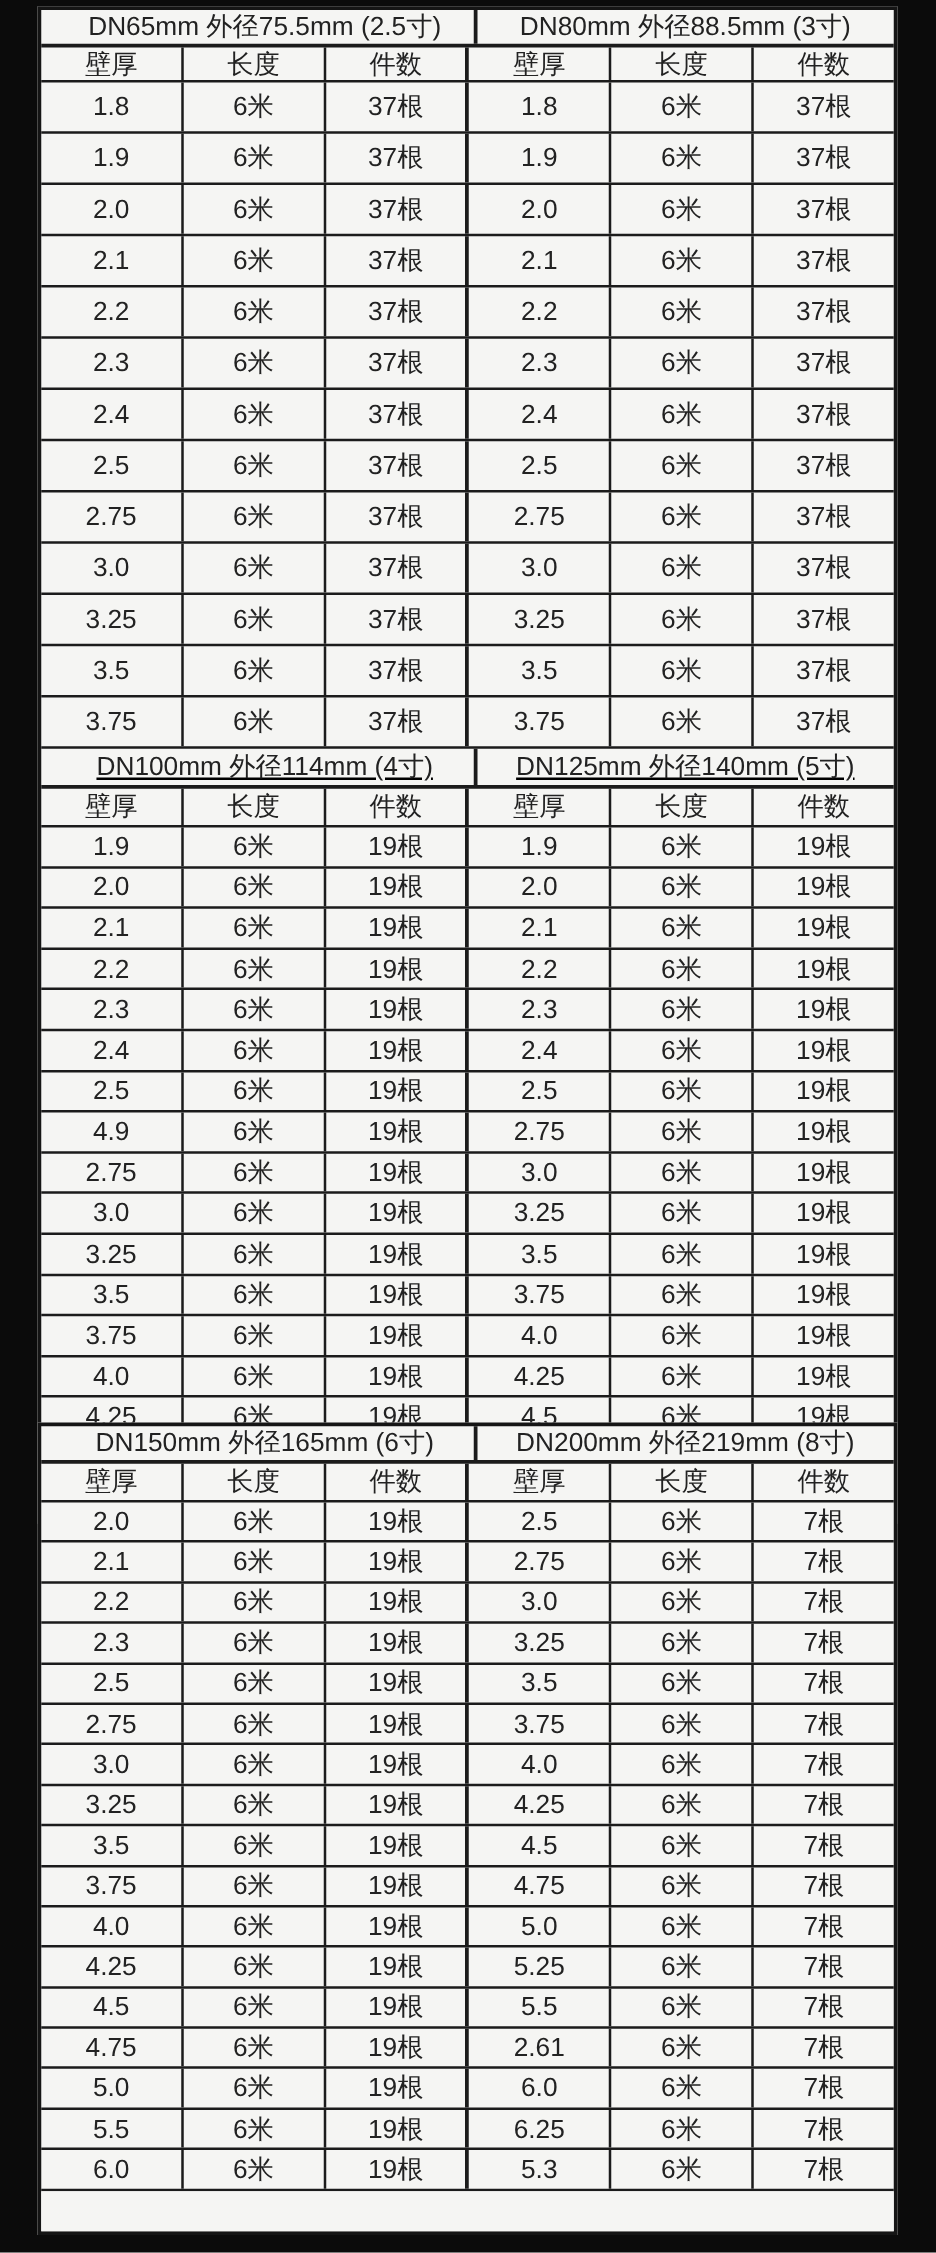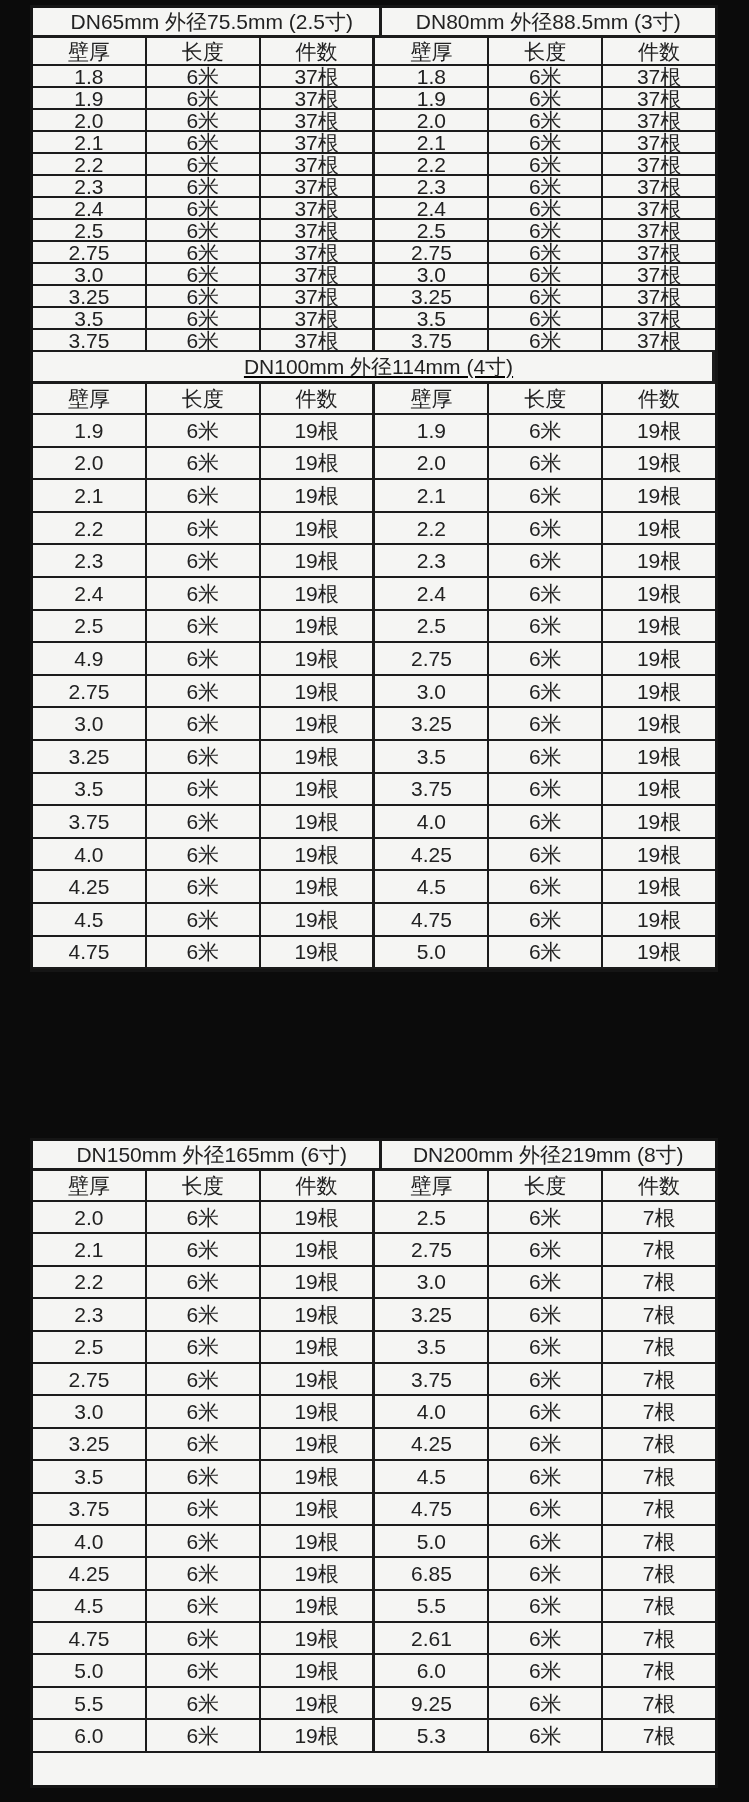--- a/index.html
+++ b/index.html
@@ -42,21 +42,21 @@
   }
   .cell:last-child { border-right: none; }
   
   .header-row .cell:nth-child(3),
   .data-row .cell:nth-child(3) { border-right-width: 3px; }
   .title-cell:first-child { border-right: 3px solid #1b1b1b; }
 
   
   .s1 .title-row  { height: 30px; }
   .s1 .header-row { height: 28px; }
-  .s1 .data-row   { height: 22px; }
+  .s1 .data-row   { height: 41px; }
   .s2 .title-row  { height: 32px; text-decoration: underline; }
   .s2 .header-row { height: 31px; }
   .s2 .data-row   { height: 32.6px; }
   .s3 .title-row  { height: 30px; }
   .s3 .header-row { height: 31px; }
   .s3 .data-row   { height: 32.4px; }
 
   .footer-strip {
     height: 32px;
     background: #f5f5f3;
@@ -197,20 +197,21 @@
           <div class="cell">3.75</div>
           <div class="cell">6米</div>
           <div class="cell">37根</div>
         </div>
       </div>
   </div>
 
   <div class="section s2">
     <div class="row title-row">
       <div class="cell title-cell">DN100mm 外径114mm (4寸)</div>
+      <div class="cell title-cell">DN125mm 外径140mm (5寸)</div>
     </div>
     <div class="row header-row">
       <div class="cell">壁厚</div>
       <div class="cell">长度</div>
       <div class="cell">件数</div>
       <div class="cell">壁厚</div>
       <div class="cell">长度</div>
       <div class="cell">件数</div>
     </div>
     <div class="rows-wrap">
@@ -485,21 +486,21 @@
           <div class="cell">19根</div>
           <div class="cell">5.0</div>
           <div class="cell">6米</div>
           <div class="cell">7根</div>
         </div>
 
         <div class="row data-row">
           <div class="cell">4.25</div>
           <div class="cell">6米</div>
           <div class="cell">19根</div>
-          <div class="cell">6.85</div>
+          <div class="cell">5.25</div>
           <div class="cell">6米</div>
           <div class="cell">7根</div>
         </div>
 
         <div class="row data-row">
           <div class="cell">4.5</div>
           <div class="cell">6米</div>
           <div class="cell">19根</div>
           <div class="cell">5.5</div>
           <div class="cell">6米</div>
@@ -521,21 +522,21 @@
           <div class="cell">19根</div>
           <div class="cell">6.0</div>
           <div class="cell">6米</div>
           <div class="cell">7根</div>
         </div>
 
         <div class="row data-row">
           <div class="cell">5.5</div>
           <div class="cell">6米</div>
           <div class="cell">19根</div>
-          <div class="cell">9.25</div>
+          <div class="cell">6.25</div>
           <div class="cell">6米</div>
           <div class="cell">7根</div>
         </div>
 
         <div class="row data-row">
           <div class="cell">6.0</div>
           <div class="cell">6米</div>
           <div class="cell">19根</div>
           <div class="cell">5.3</div>
           <div class="cell">6米</div>

